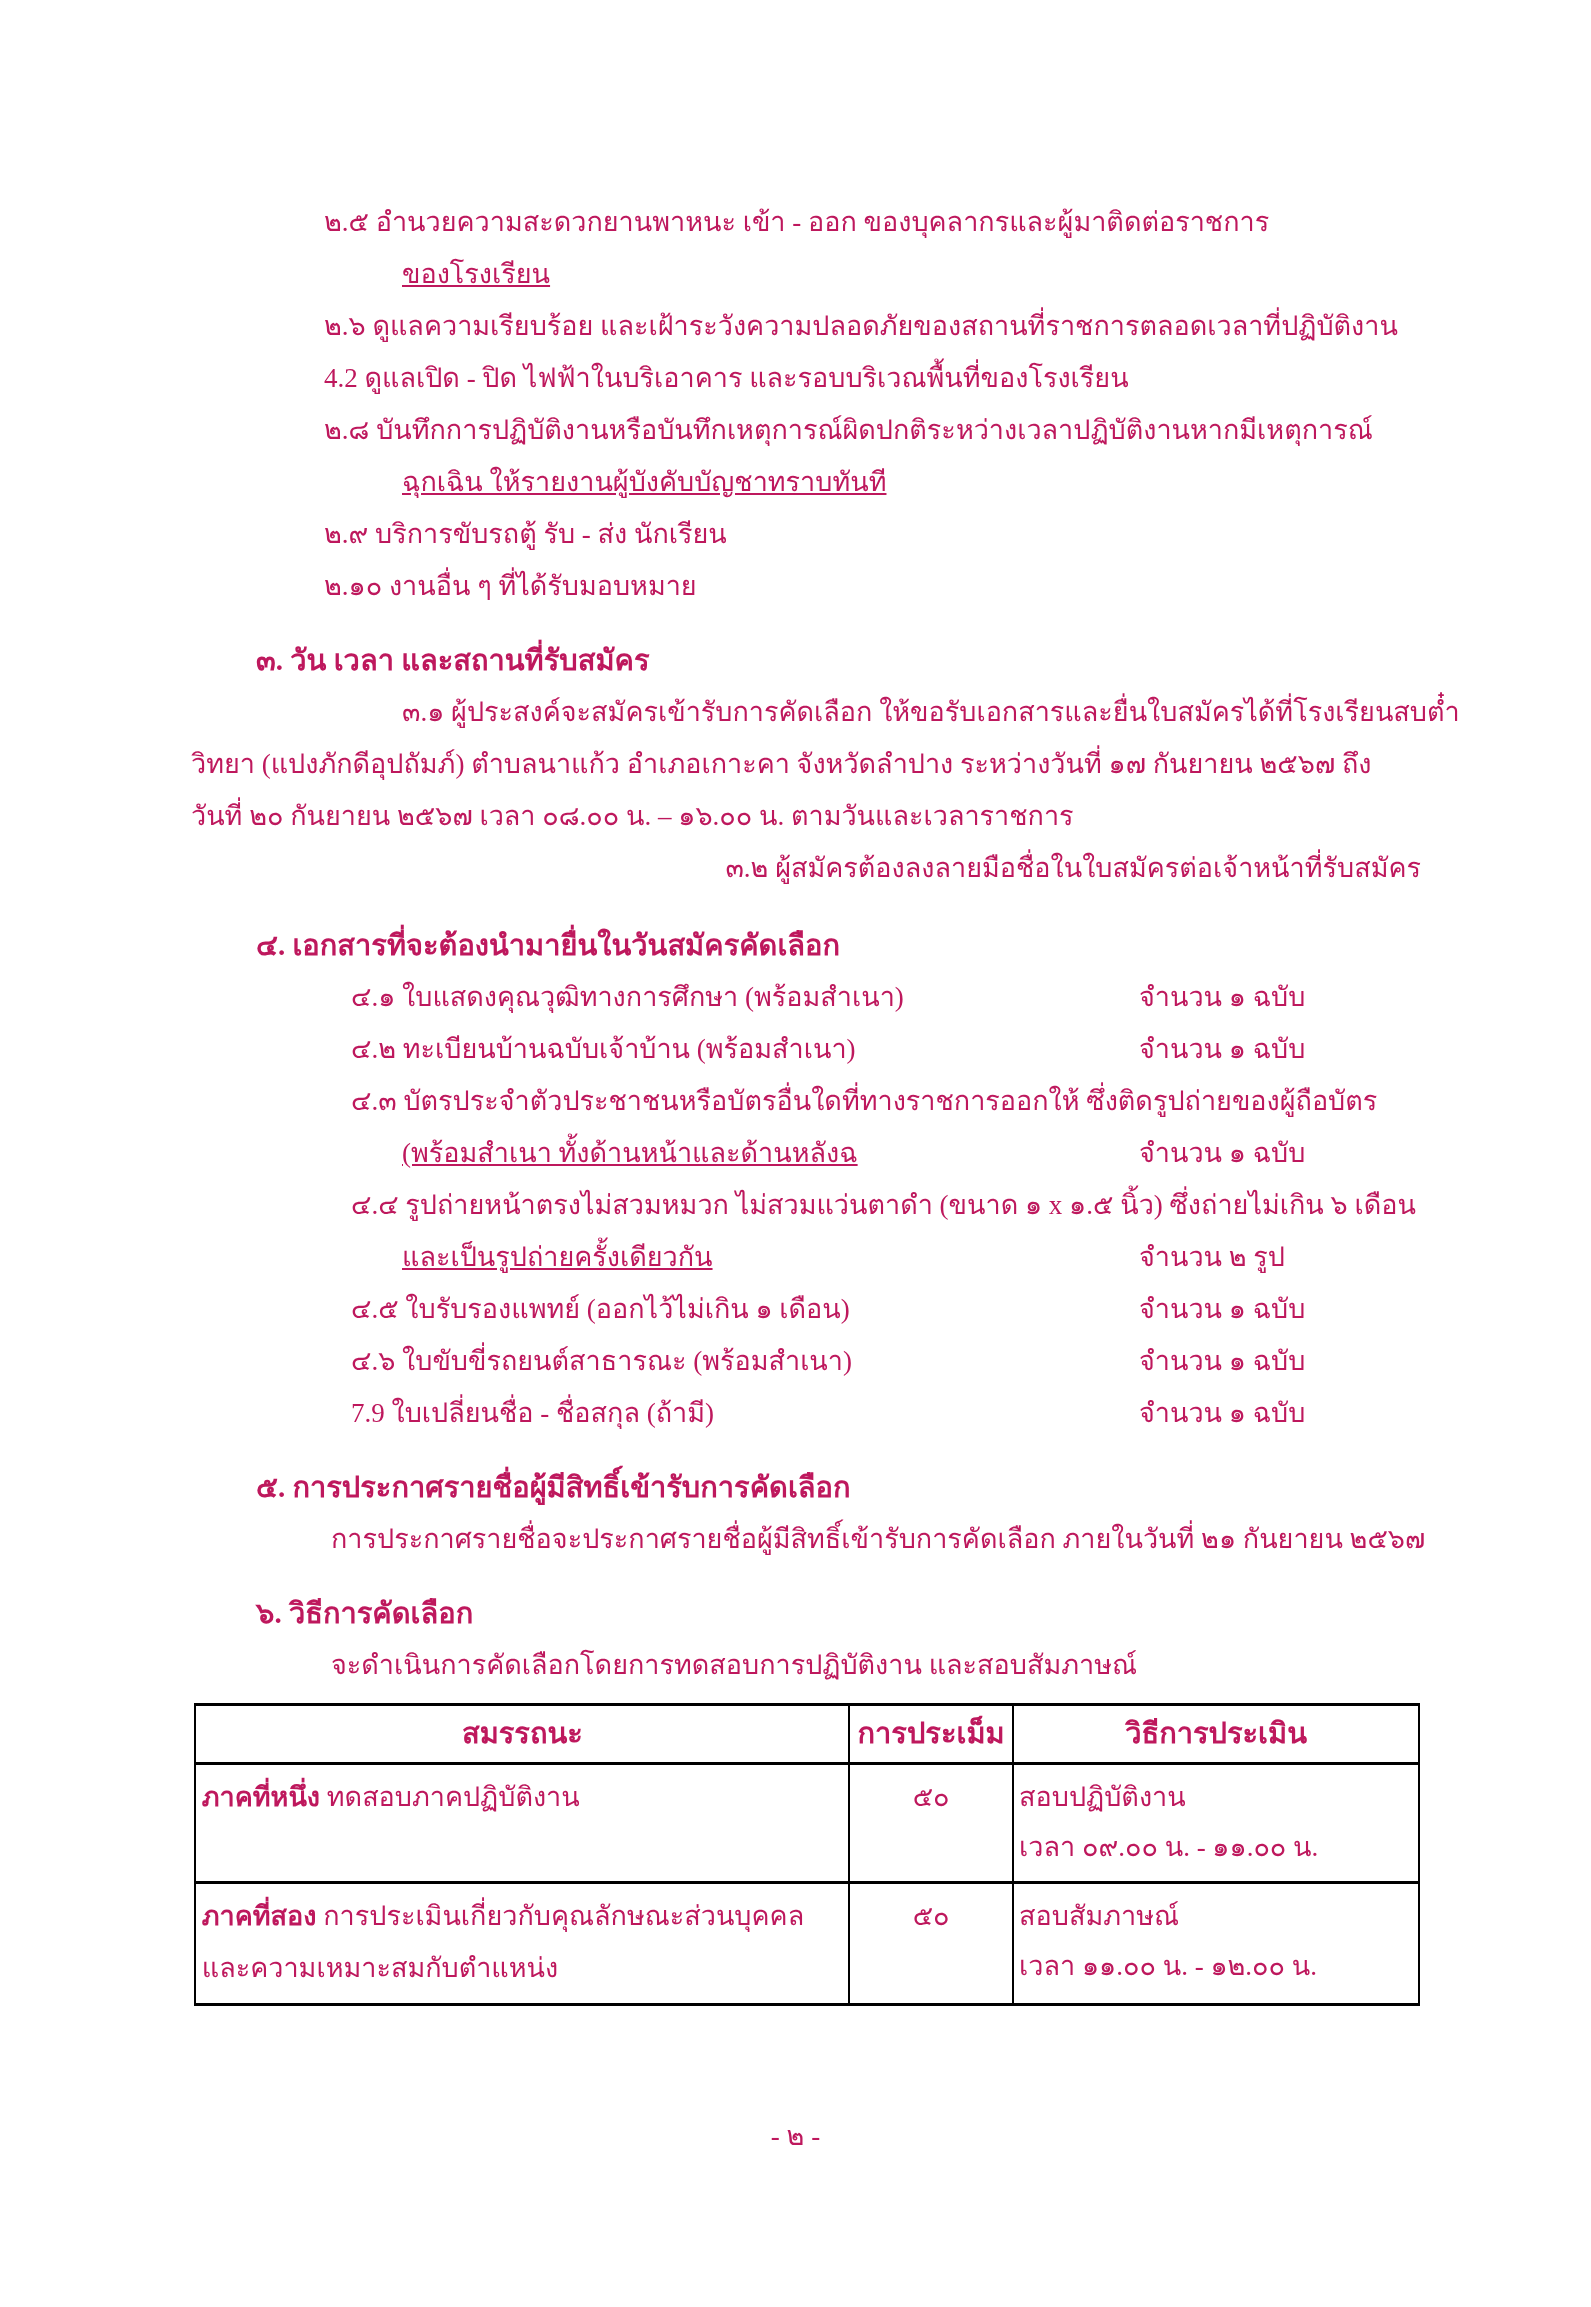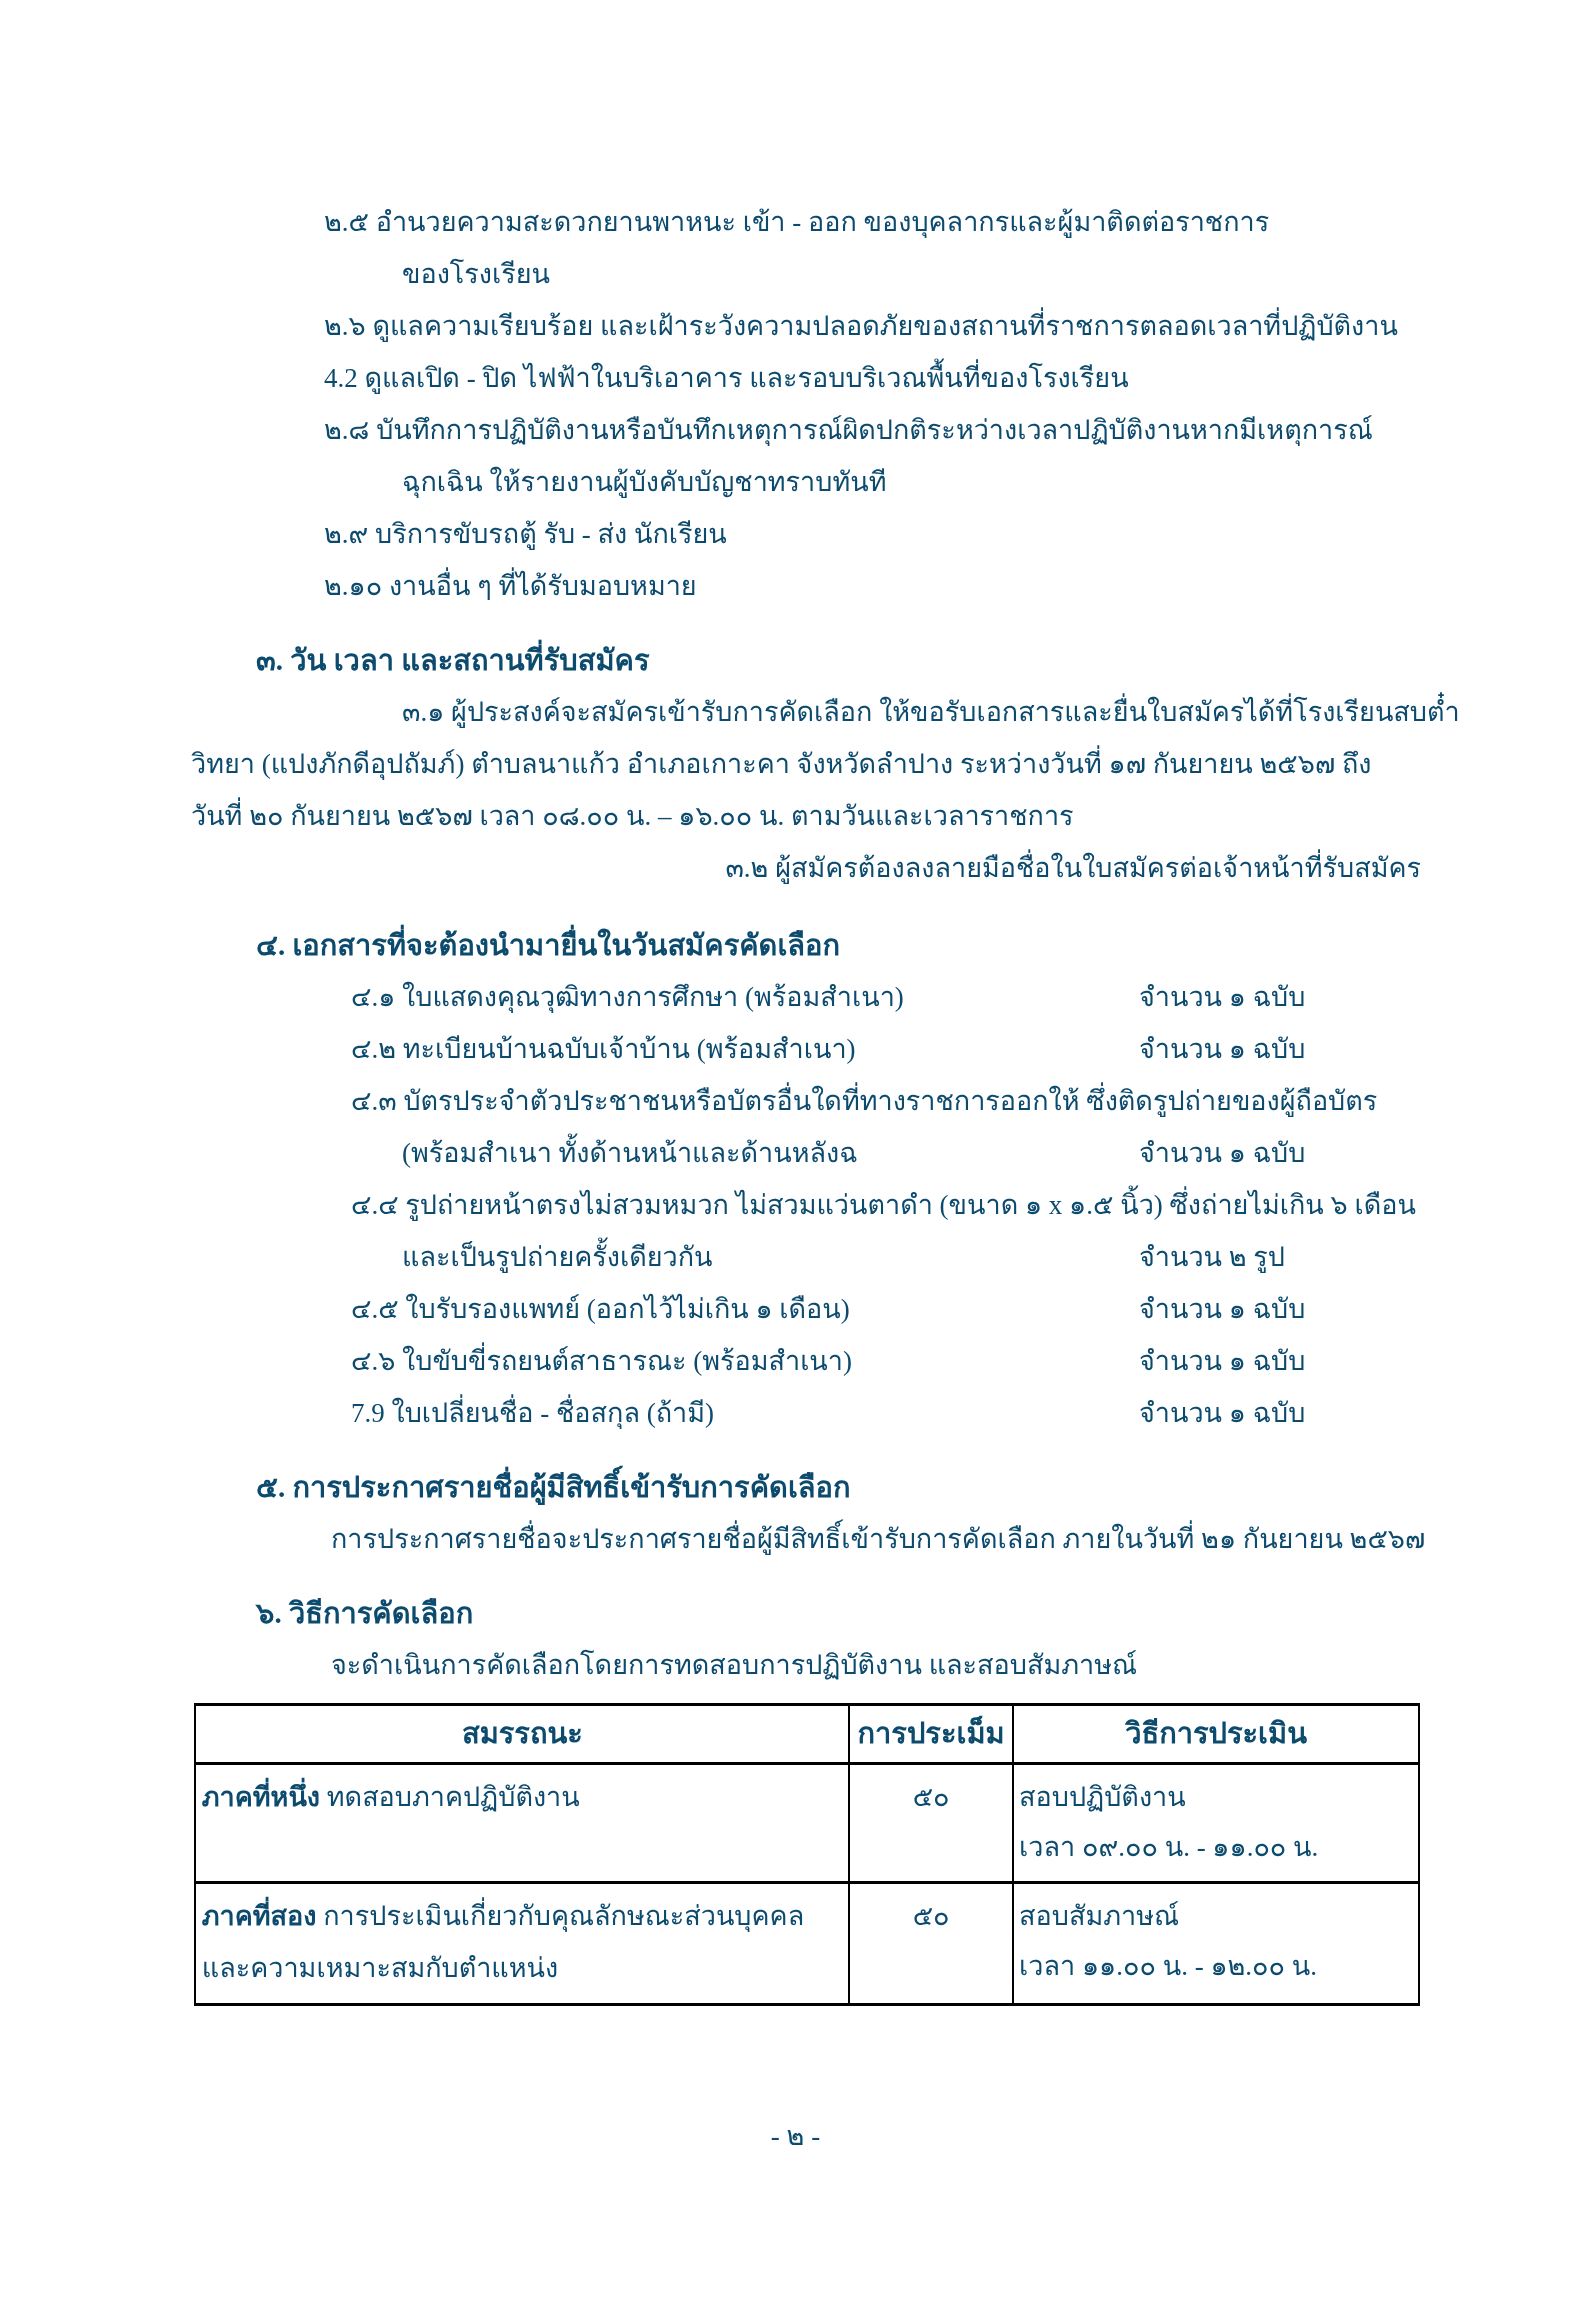--- a/index.html
+++ b/index.html
@@ -1,36 +1,36 @@
 <!DOCTYPE html>
 <html style="font-size:11px"><head>
 <meta charset="utf-8">
 <style>
   html, body { margin:0; padding:0; background:#ffffff; }
   .page {
     position:relative;
     width:1591px; height:2307px;
     background:#ffffff;
-    color:#0c4a6e;
+    color:#be185d;
     font-family:"Liberation Serif", "DejaVu Serif", serif;
     font-size:27px;
     overflow:hidden;
   }
   .content {
     position:absolute;
     top:196px; left:191px; right:170px;
   }
   .line {
     position:relative;
     line-height:52px;
     white-space:nowrap;
   }
   .li2  { padding-left:133px; }
   .li4  { padding-left:160px; }
-  .cont { padding-left:211px; }
+  .cont { padding-left:211px;text-decoration:underline; }
   .p1   { padding-left:211px;text-align:right; }
   .p2   { padding-left:140px; }
   .sec  {
     padding-left:65px;
     font-weight:bold;
     font-size:29px;
     margin-top:22px;
   }
   .mt36 { margin-top:24.5px; }
   .qty {

